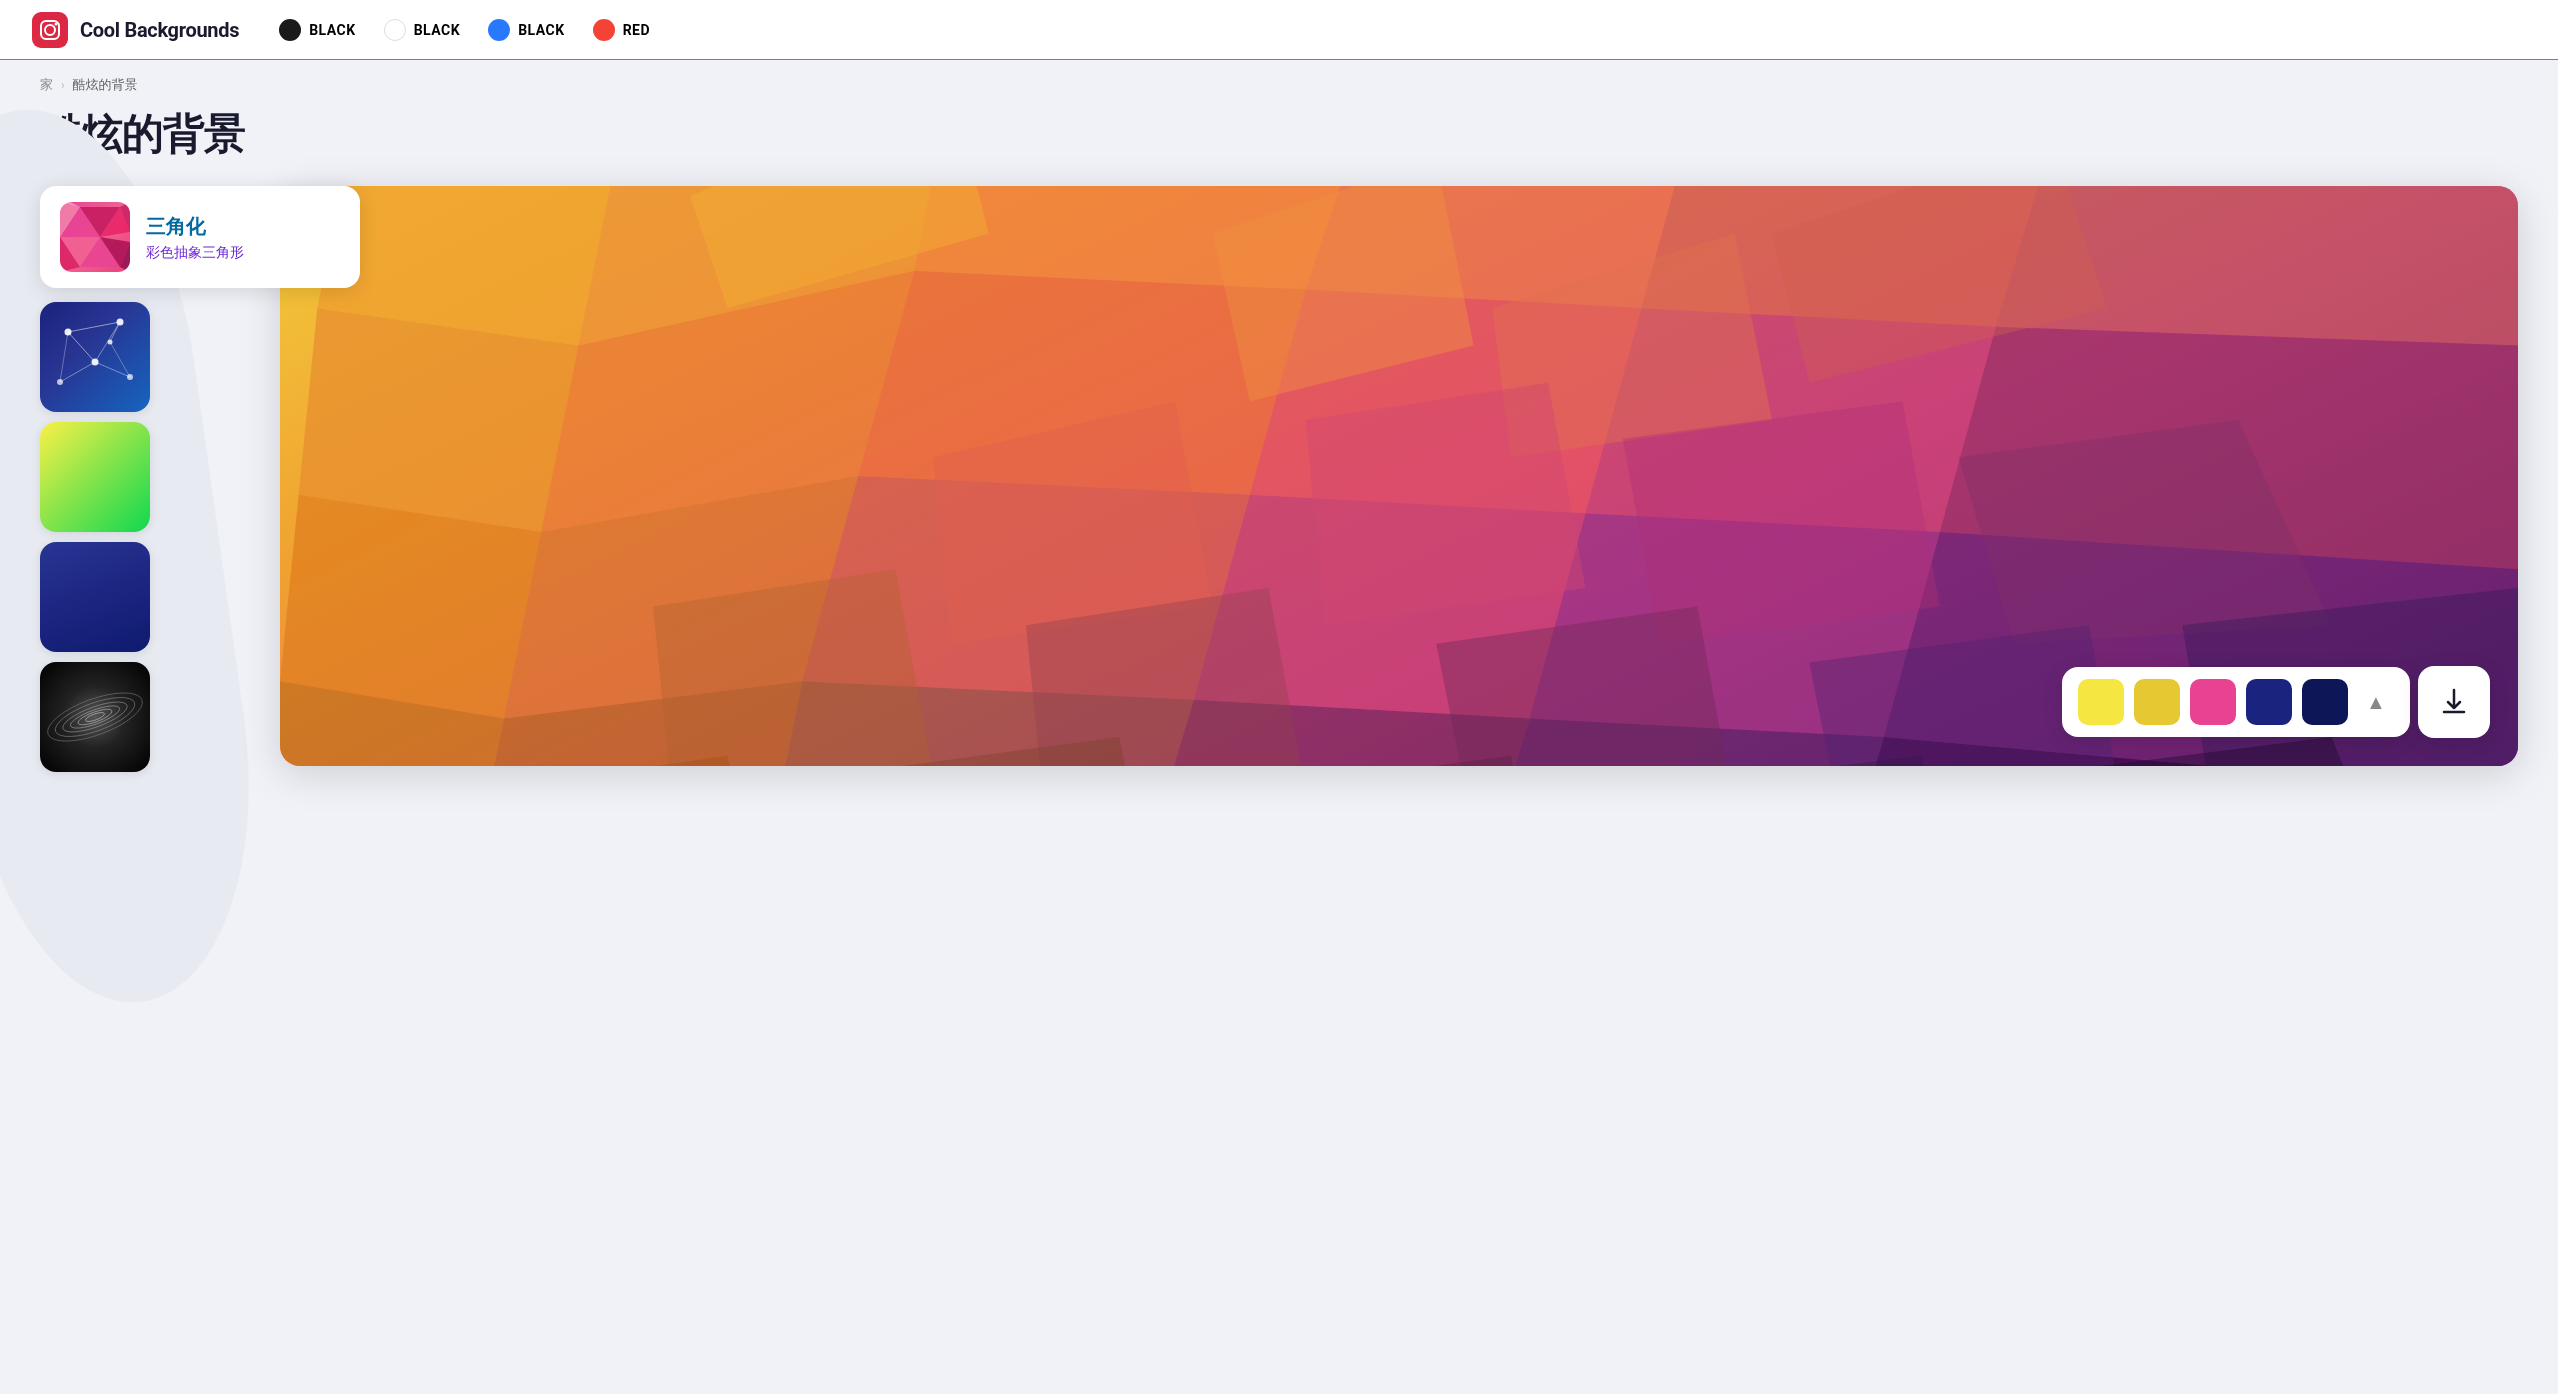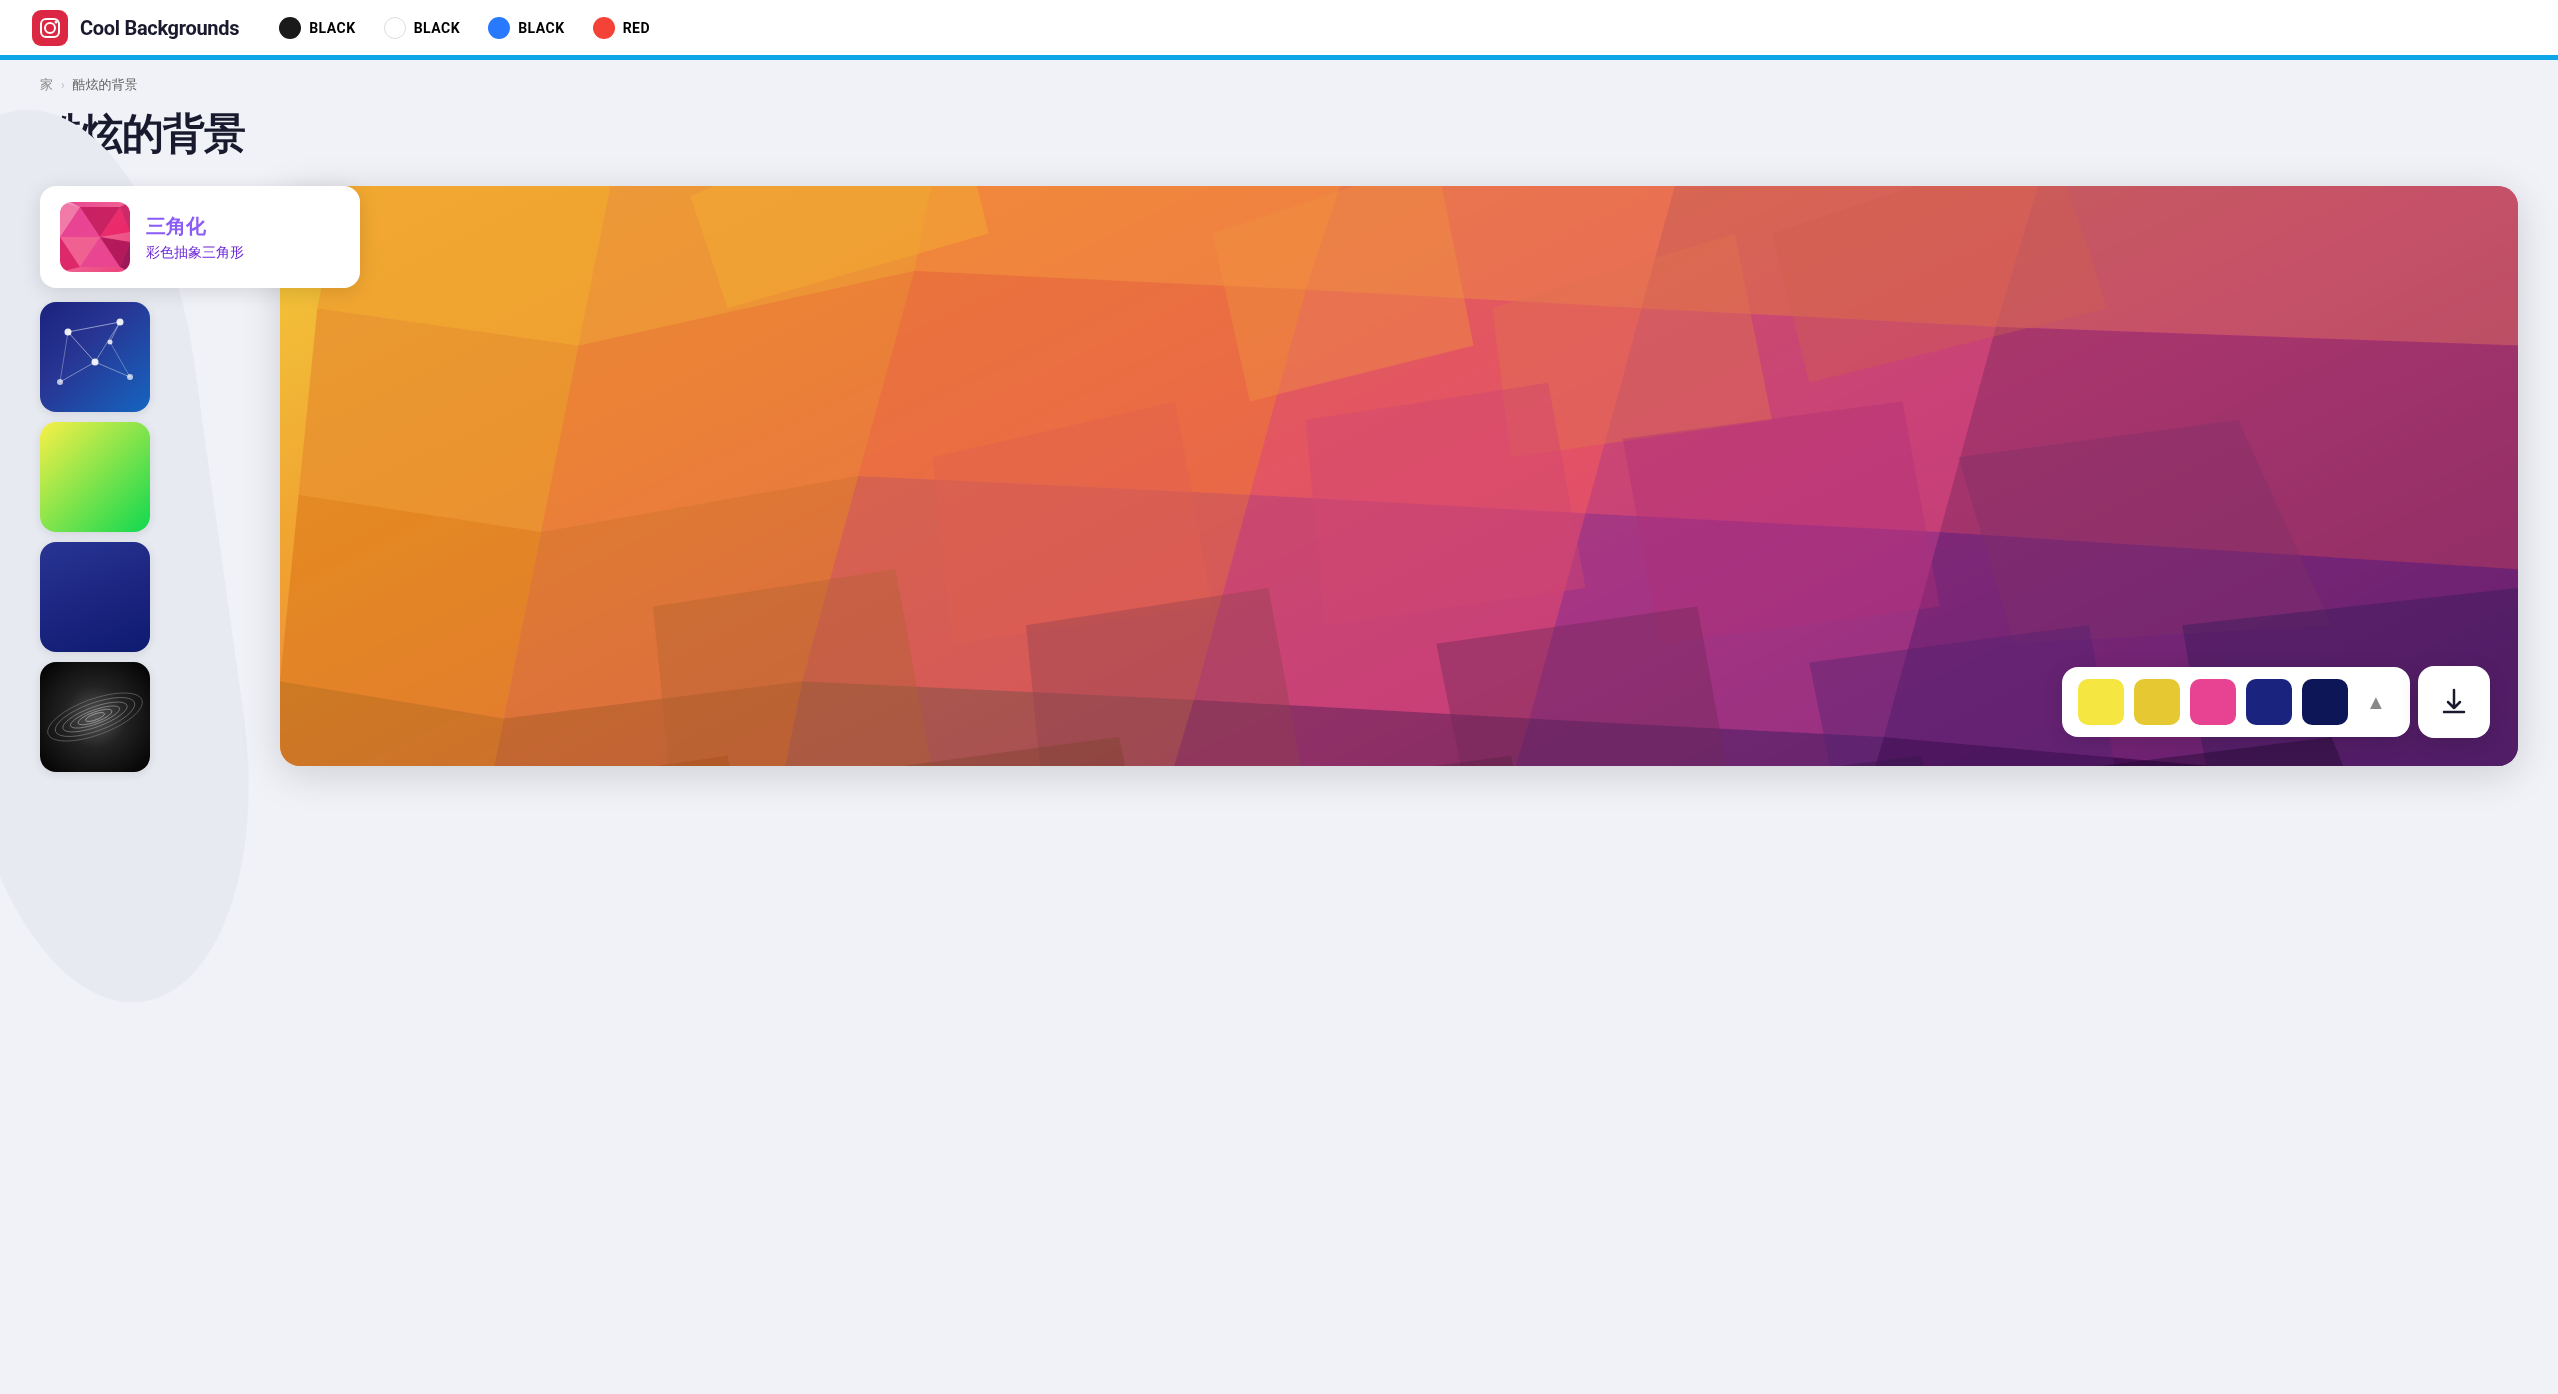--- a/index.html
+++ b/index.html
@@ -7,21 +7,21 @@
     body {
       font-family: -apple-system, BlinkMacSystemFont, "Segoe UI", Roboto, sans-serif;
       background: #f0f2f7;
       min-height: 100vh;
       overflow-x: hidden;
     }
 
     
     .header {
       background: #fff;
-      border-bottom: 5px solid #0ea5e9;
+      border-bottom: 1px solid #0ea5e9;
       display: flex;
       align-items: center;
       padding: 0 32px;
       height: 60px;
       gap: 32px;
       position: relative;
       z-index: 10;
     }
 
     .logo-area {
@@ -143,21 +143,21 @@
       height: 100%;
     }
 
     .card-active-info {
       flex: 1;
     }
 
     .card-active-title {
       font-size: 20px;
       font-weight: 700;
-      color: #8b5cf6;
+      color: #0369a1;
       margin-bottom: 4px;
     }
 
     .card-active-subtitle {
       font-size: 14px;
       color: #6d28d9;
     }
 
     
     .card-small {

